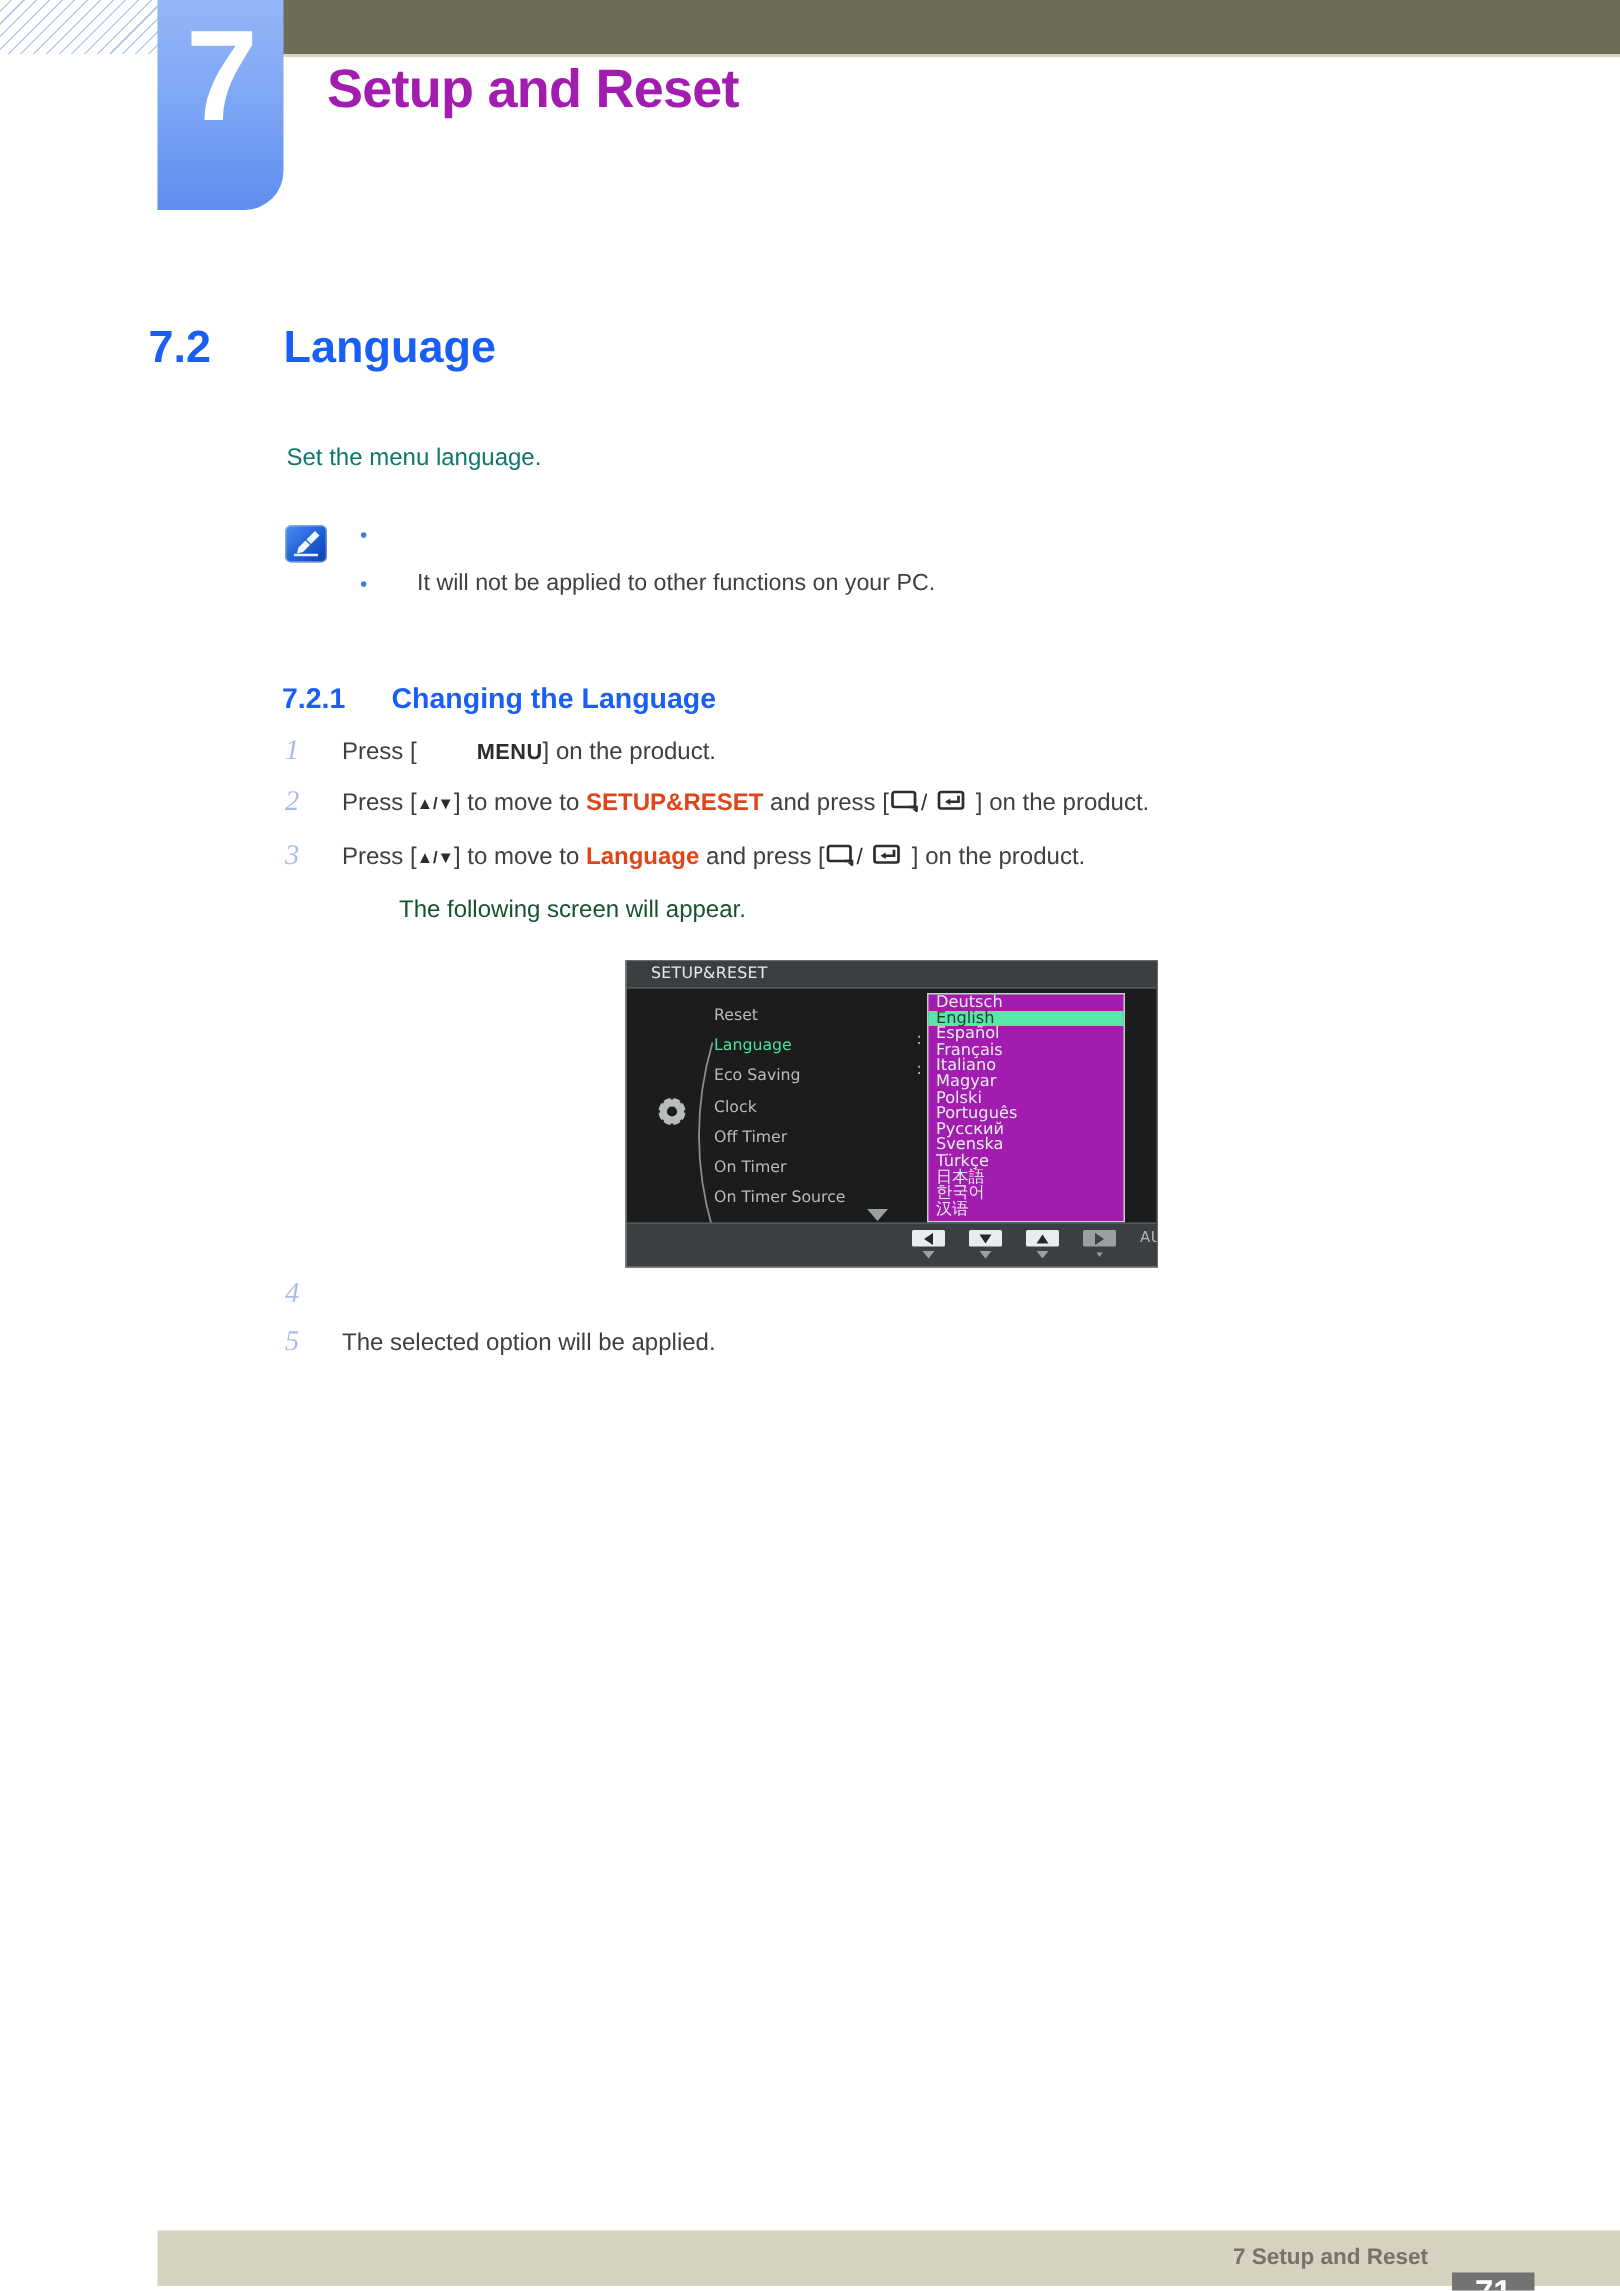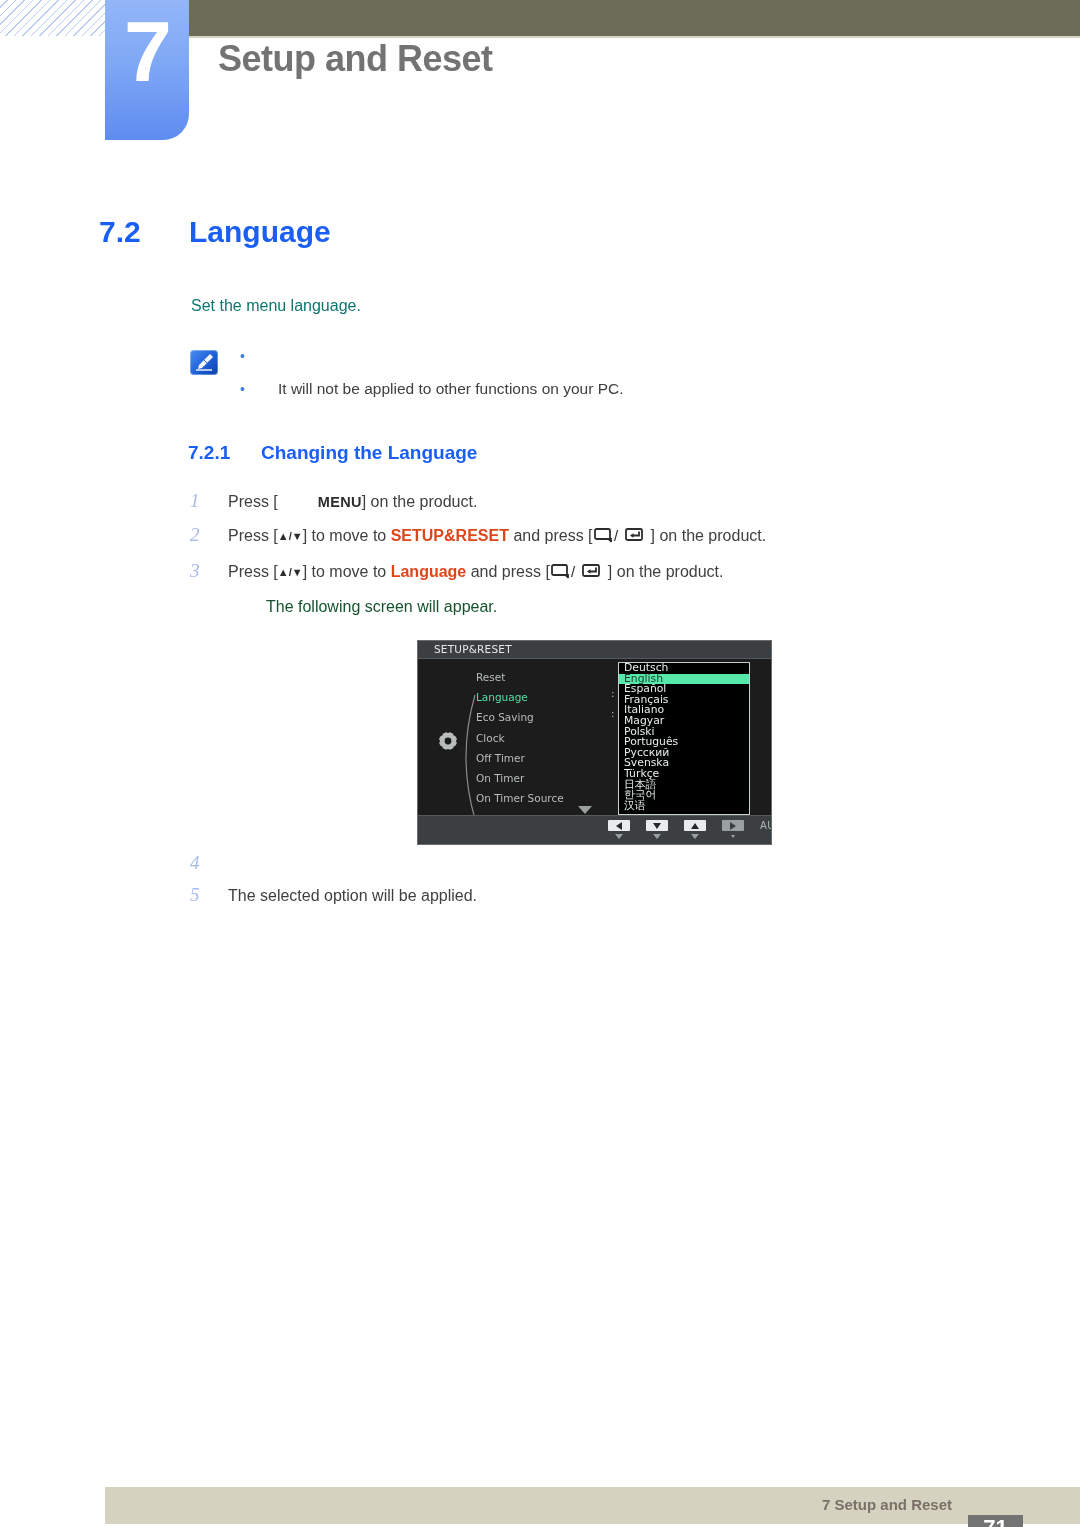--- a/index.html
+++ b/index.html
@@ -67,21 +67,21 @@
     font-weight: bold;
     line-height: 1;
     letter-spacing: -2px;
     font-family: "Liberation Sans", sans-serif;
   }
   .chapter-title {
     position: absolute;
     left: 218px; top: 38px;
     font-size: 36px;
     font-weight: bold;
-    color: #737373;
+    color: #a21caf;
     letter-spacing: -0.5px;
   }
 
   
   .section-heading {
     position: absolute;
     left: 99px; top: 215px;
     display: flex;
     align-items: baseline;
   }
@@ -150,20 +150,21 @@
     left: 188px; top: 442px;
     display: flex;
     align-items: baseline;
   }
   .sub-num {
     font-size: 19px;
     font-weight: bold;
     color: #1a5ff5;
     width: 73px;
     display: inline-block;
+    margin-top: 14px;
   }
   .sub-name {
     font-size: 19px;
     font-weight: bold;
     color: #1a5ff5;
   }
 
   
   .steps {
     position: absolute;
@@ -273,21 +274,21 @@
     width: 0; height: 0;
     border-left: 7px solid transparent;
     border-right: 7px solid transparent;
     border-top: 8px solid #9aa0a0;
   }
   .osd-langbox {
     position: absolute;
     left: 200px; top: 21px;
     width: 132px;
     height: 153px;
-    background: #000000;
+    background: #a21caf;
     border: 1px solid #c3d0cc;
     box-sizing: border-box;
   }
   .osd-lang {
     font-size: 10.8px;
     line-height: 10.6px;
     height: 10.6px;
     color: #e6efec;
     padding-left: 5px;
     white-space: nowrap;

